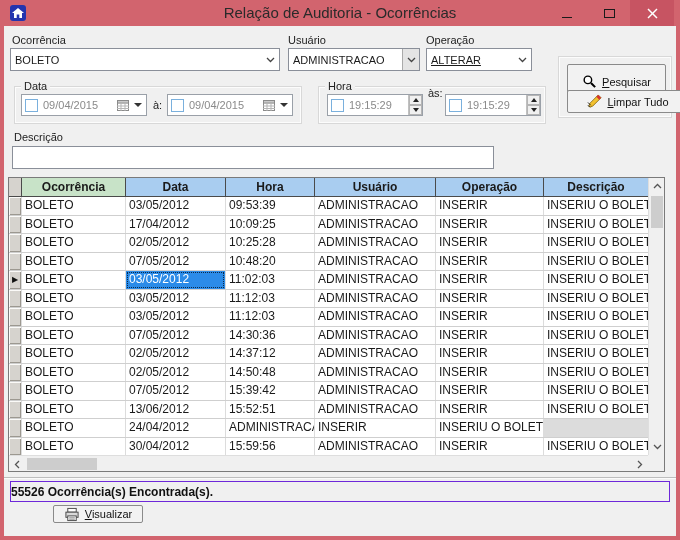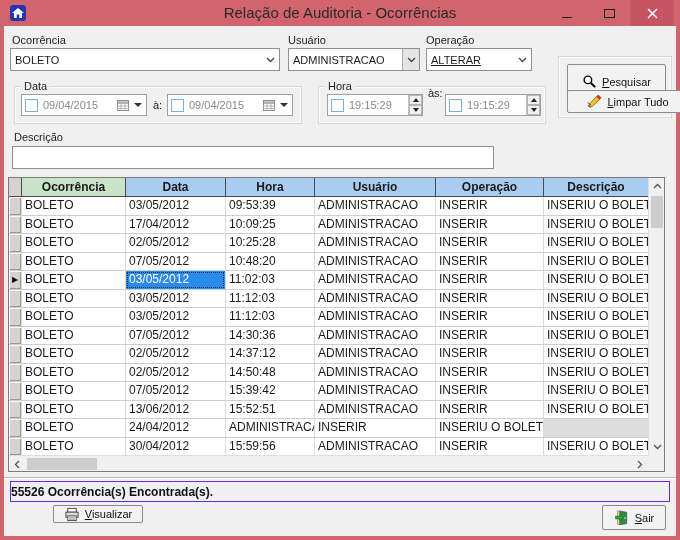--- a/index.html
+++ b/index.html
@@ -391,24 +391,15 @@
       <svg width="16" height="15" viewBox="0 0 16 16">
         <rect x="3.5" y="1.5" width="9" height="4" fill="#fff" stroke="#444"></rect>
         <rect x="1.5" y="5.5" width="13" height="5.5" fill="#d9d9d9" stroke="#444"></rect>
         <rect x="3.5" y="9.5" width="9" height="5" fill="#fff" stroke="#444"></rect>
         <line x1="5" y1="11.5" x2="11" y2="11.5" stroke="#888"></line>
         <line x1="5" y1="13" x2="11" y2="13" stroke="#888"></line>
       </svg>
       <span><u>V</u>isualizar</span>
     </div>
 
-    <div class="btn" style="left:598px; top:479px; width:64px; height:25px;">
-      <svg width="16" height="15" viewBox="0 0 16 16">
-        <polygon points="5,1 13,2.5 13,14.5 5,16" fill="#2f8a4c" stroke="#1a4a2a" stroke-width="0.6"></polygon>
-        <rect x="3" y="1" width="2.2" height="14" fill="#e8d49a" stroke="#8a7a40" stroke-width="0.6"></rect>
-        <circle cx="11.3" cy="8.5" r="0.9" fill="#d8e8a0"></circle>
-        <polygon points="1,6.5 6,6.5 6,4.5 9,8 6,11.5 6,9.5 1,9.5" fill="#34a834" stroke="#1a5a1a" stroke-width="0.5"></polygon>
-      </svg>
-      <span><u>S</u>air</span>
-    </div>
 
   </div>
 </div>
 
 </body></html>

